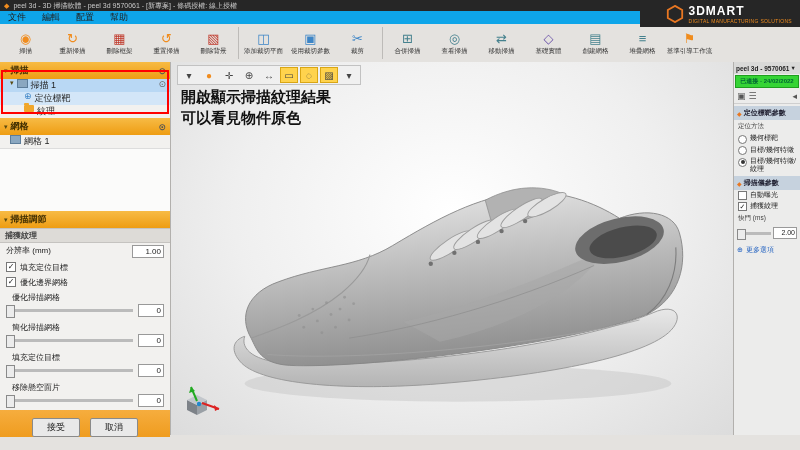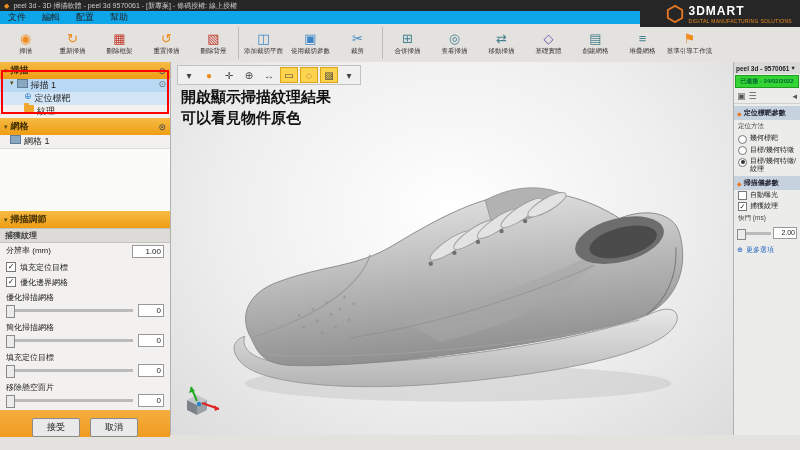--- a/index.html
+++ b/index.html
@@ -49,21 +49,21 @@
   .folder::before{content:"";position:absolute;top:-2px;left:0;width:5px;height:2px;
                   background:#f0a62b;border-radius:1px 1px 0 0;}
   .lp-spacer{flex:0 0 62px;background:#fbfbfa;border-top:1px solid #ddd;}
   .subh{background:#dddbd7;border-top:1px solid #c5c3c0;border-bottom:1px solid #c5c3c0;
         font-size:8px;font-weight:bold;padding:1px 5px;color:#444;}
   .prow{display:flex;align-items:flex-start;gap:4px;padding:2px 6px;font-size:8px;}
   .valbox{margin-left:auto;width:26px;height:11px;border:1px solid #999;background:#fff;
           font-size:8px;text-align:right;padding:0 2px;line-height:11px;}
   .cb{width:8px;height:8px;border:1px solid #777;background:#fff;display:inline-flex;
       align-items:center;justify-content:center;font-size:8px;line-height:1;color:#222;flex:none;}
-  .slbl{padding:2px 6px 0 6px;font-size:8px;}
+  .slbl{padding:2px 6px 0 12px;font-size:8px;}
   .srow{display:flex;align-items:center;padding:1px 6px 3px 6px;}
   .slider{flex:1;height:3px;background:#bbb;position:relative;margin:0 5px 0 0;}
   .thumb{position:absolute;left:0;top:-4px;width:7px;height:11px;background:#ececec;border:1px solid #8a8a8a;}
   .sval{width:20px;height:11px;border:1px solid #999;background:#fff;font-size:8px;
         text-align:right;padding:0 2px;line-height:11px;}
   .lp-footer{flex:1;background:linear-gradient(#f6ad3e,#ef9c1f);display:flex;
              align-items:flex-start;justify-content:center;gap:10px;padding-top:8px;}
   .btn{background:#e9e9e9;border:1px solid #8a8a8a;border-radius:2px;font-size:9px;
        padding:2px 14px;color:#222;cursor:pointer;}
   

